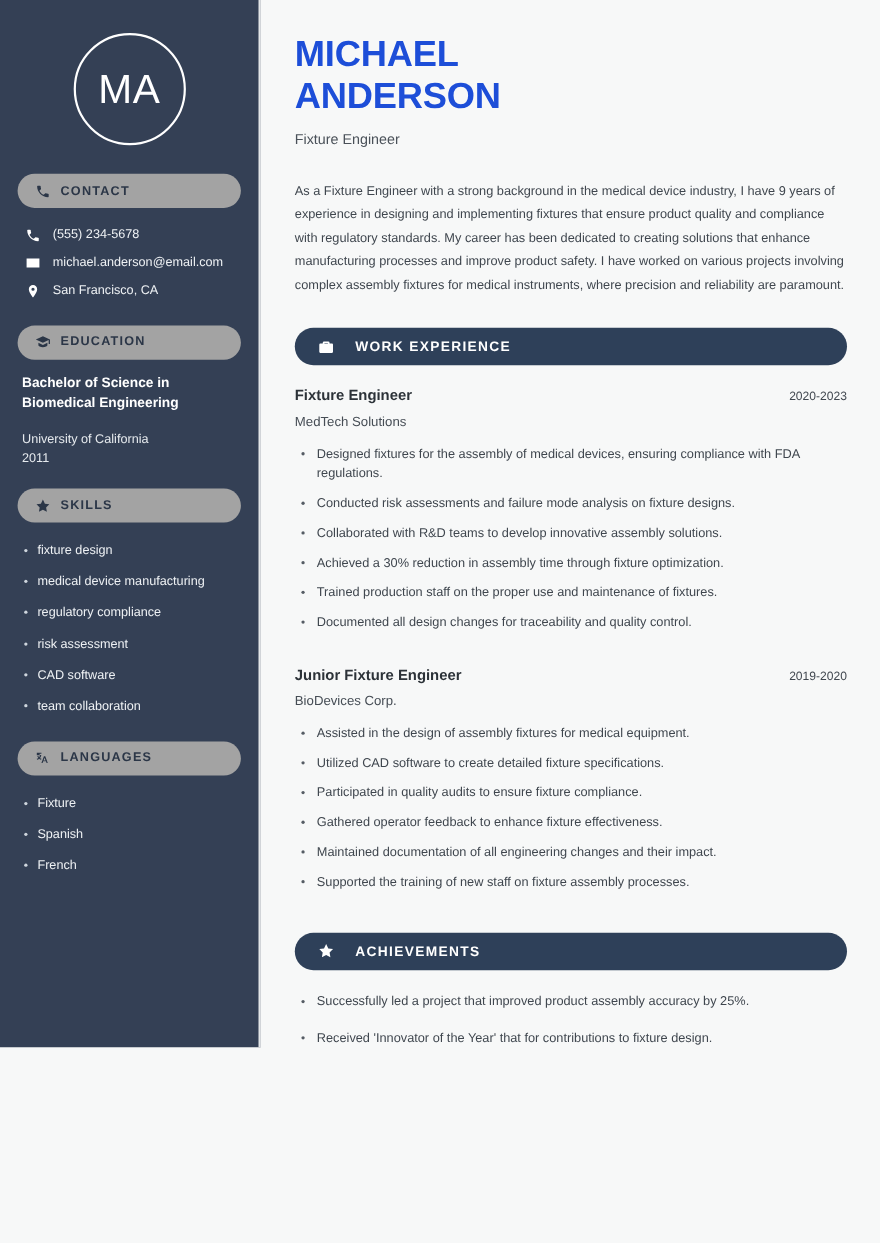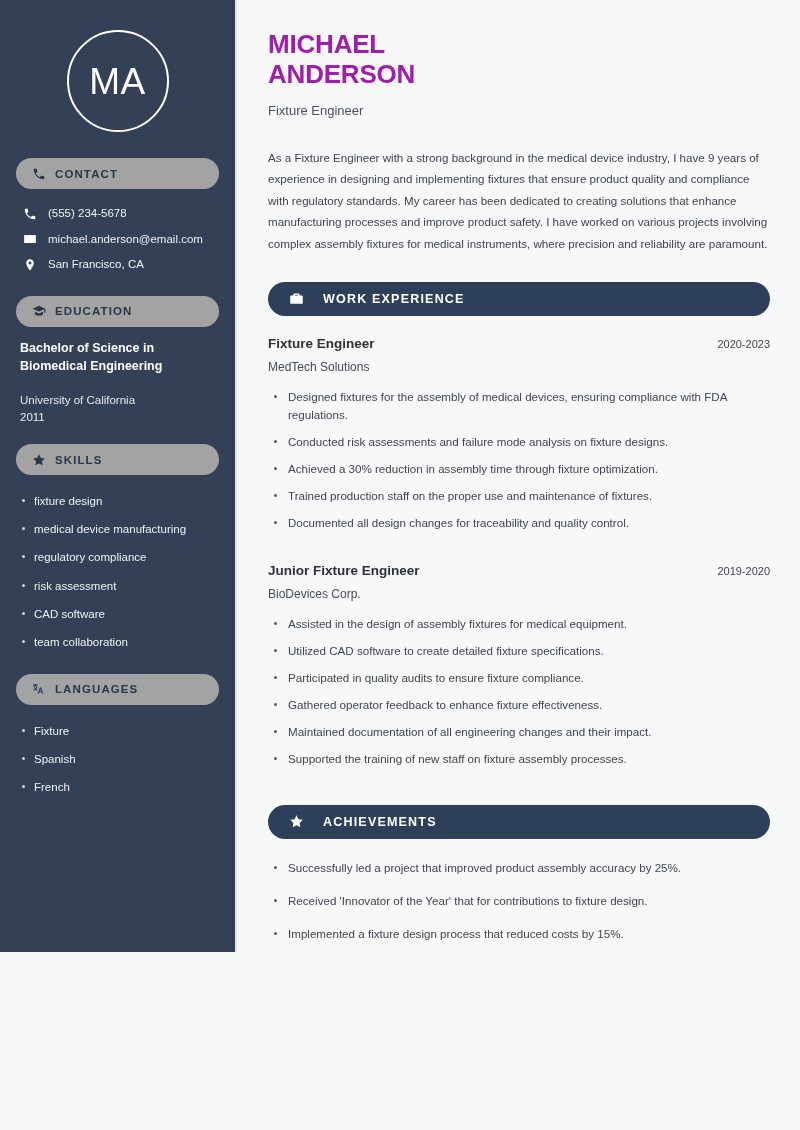--- a/index.html
+++ b/index.html
@@ -152,23 +152,23 @@
 
   
   .main {
     flex: 1;
     height: 1130px;
     padding: 30px 30px 0 31px;
     background: #f7f8f8;
   }
 
   .name {
-    font-size: 26px;
+    font-size: 33px;
     font-weight: bold;
-    color: #a21caf;
+    color: #1d4ed8;
     line-height: 1.15;
     letter-spacing: -0.2px;
     text-transform: uppercase;
   }
   .job-title {
     font-size: 13px;
     color: #4a5159;
     margin-top: 13px;
   }
 
@@ -377,20 +377,21 @@
 
     <div class="job">
       <div class="job-head">
         <span class="job-role">Fixture Engineer</span>
         <span class="job-dates">2020-2023</span>
       </div>
       <div class="job-company">MedTech Solutions</div>
       <ul class="bullets">
         <li>Designed fixtures for the assembly of medical devices, ensuring compliance with FDA regulations.</li>
         <li>Conducted risk assessments and failure mode analysis on fixture designs.</li>
+        <li>Collaborated with R&amp;D teams to develop innovative assembly solutions.</li>
         <li>Achieved a 30% reduction in assembly time through fixture optimization.</li>
         <li>Trained production staff on the proper use and maintenance of fixtures.</li>
         <li>Documented all design changes for traceability and quality control.</li>
       </ul>
     </div>
 
     <div class="job">
       <div class="job-head">
         <span class="job-role">Junior Fixture Engineer</span>
         <span class="job-dates">2019-2020</span>

